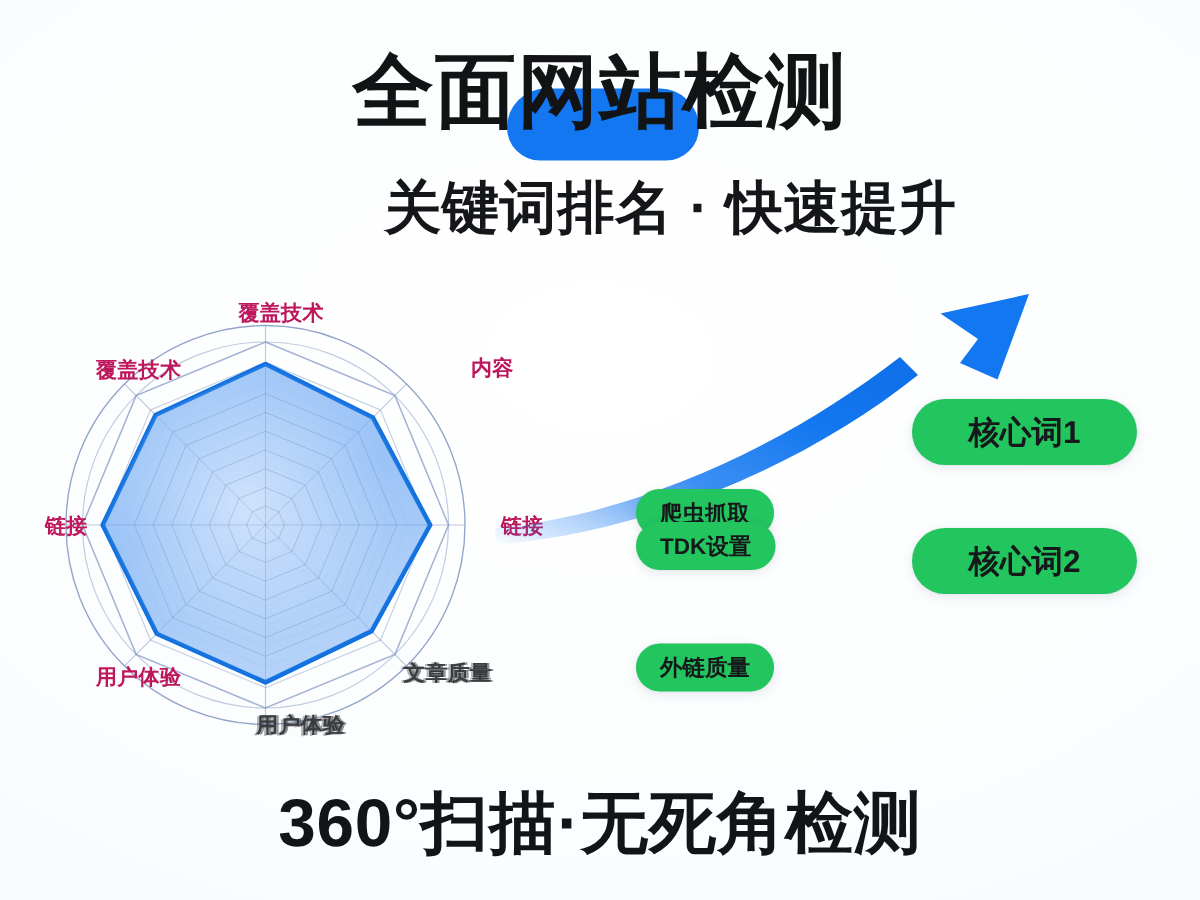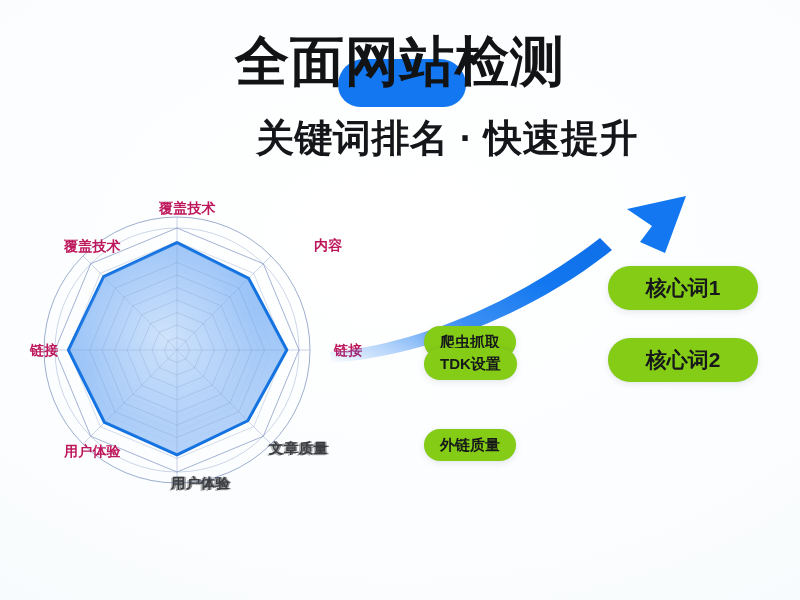--- a/index.html
+++ b/index.html
@@ -98,21 +98,21 @@
     left: 0;
     top: 0;
     width: 800px;
     height: 600px;
     pointer-events: none;
   }
 
   
   .pill {
     position: absolute;
-    background: #84cc16;
+    background: #22c55e;
     border-radius: 999px;
     box-shadow: 0 2px 7px rgba(60,80,110,0.13), 0 0 1px rgba(60,80,110,0.14);
     display: flex;
     align-items: center;
     justify-content: center;
     white-space: nowrap;
     color: #16181b;
   }
   .pill-small {
     height: 32px;
@@ -253,16 +253,17 @@
   </svg>
 
   <div id="tag-pills">
       <div class="pill pill-small" style="top: 326px;">爬虫抓取</div>
       <div class="pill pill-small" style="top: 348px;">TDK设置</div>
       <div class="pill pill-small" style="top: 401px; margin-top: 28px;">外链质量</div>
     </div>
 
   <div id="keyword-pills">
       <div class="pill pill-kw" style="top: 266px;">核心词1</div>
-      <div class="pill pill-kw" style="top: 338px;">核心词2</div>
+      <div class="pill pill-kw" style="top: 352px;">核心词2</div>
     </div>
 
+  <div class="footer-line">360°扫描·无死角检测</div>
 </div>
 
 </body></html>

